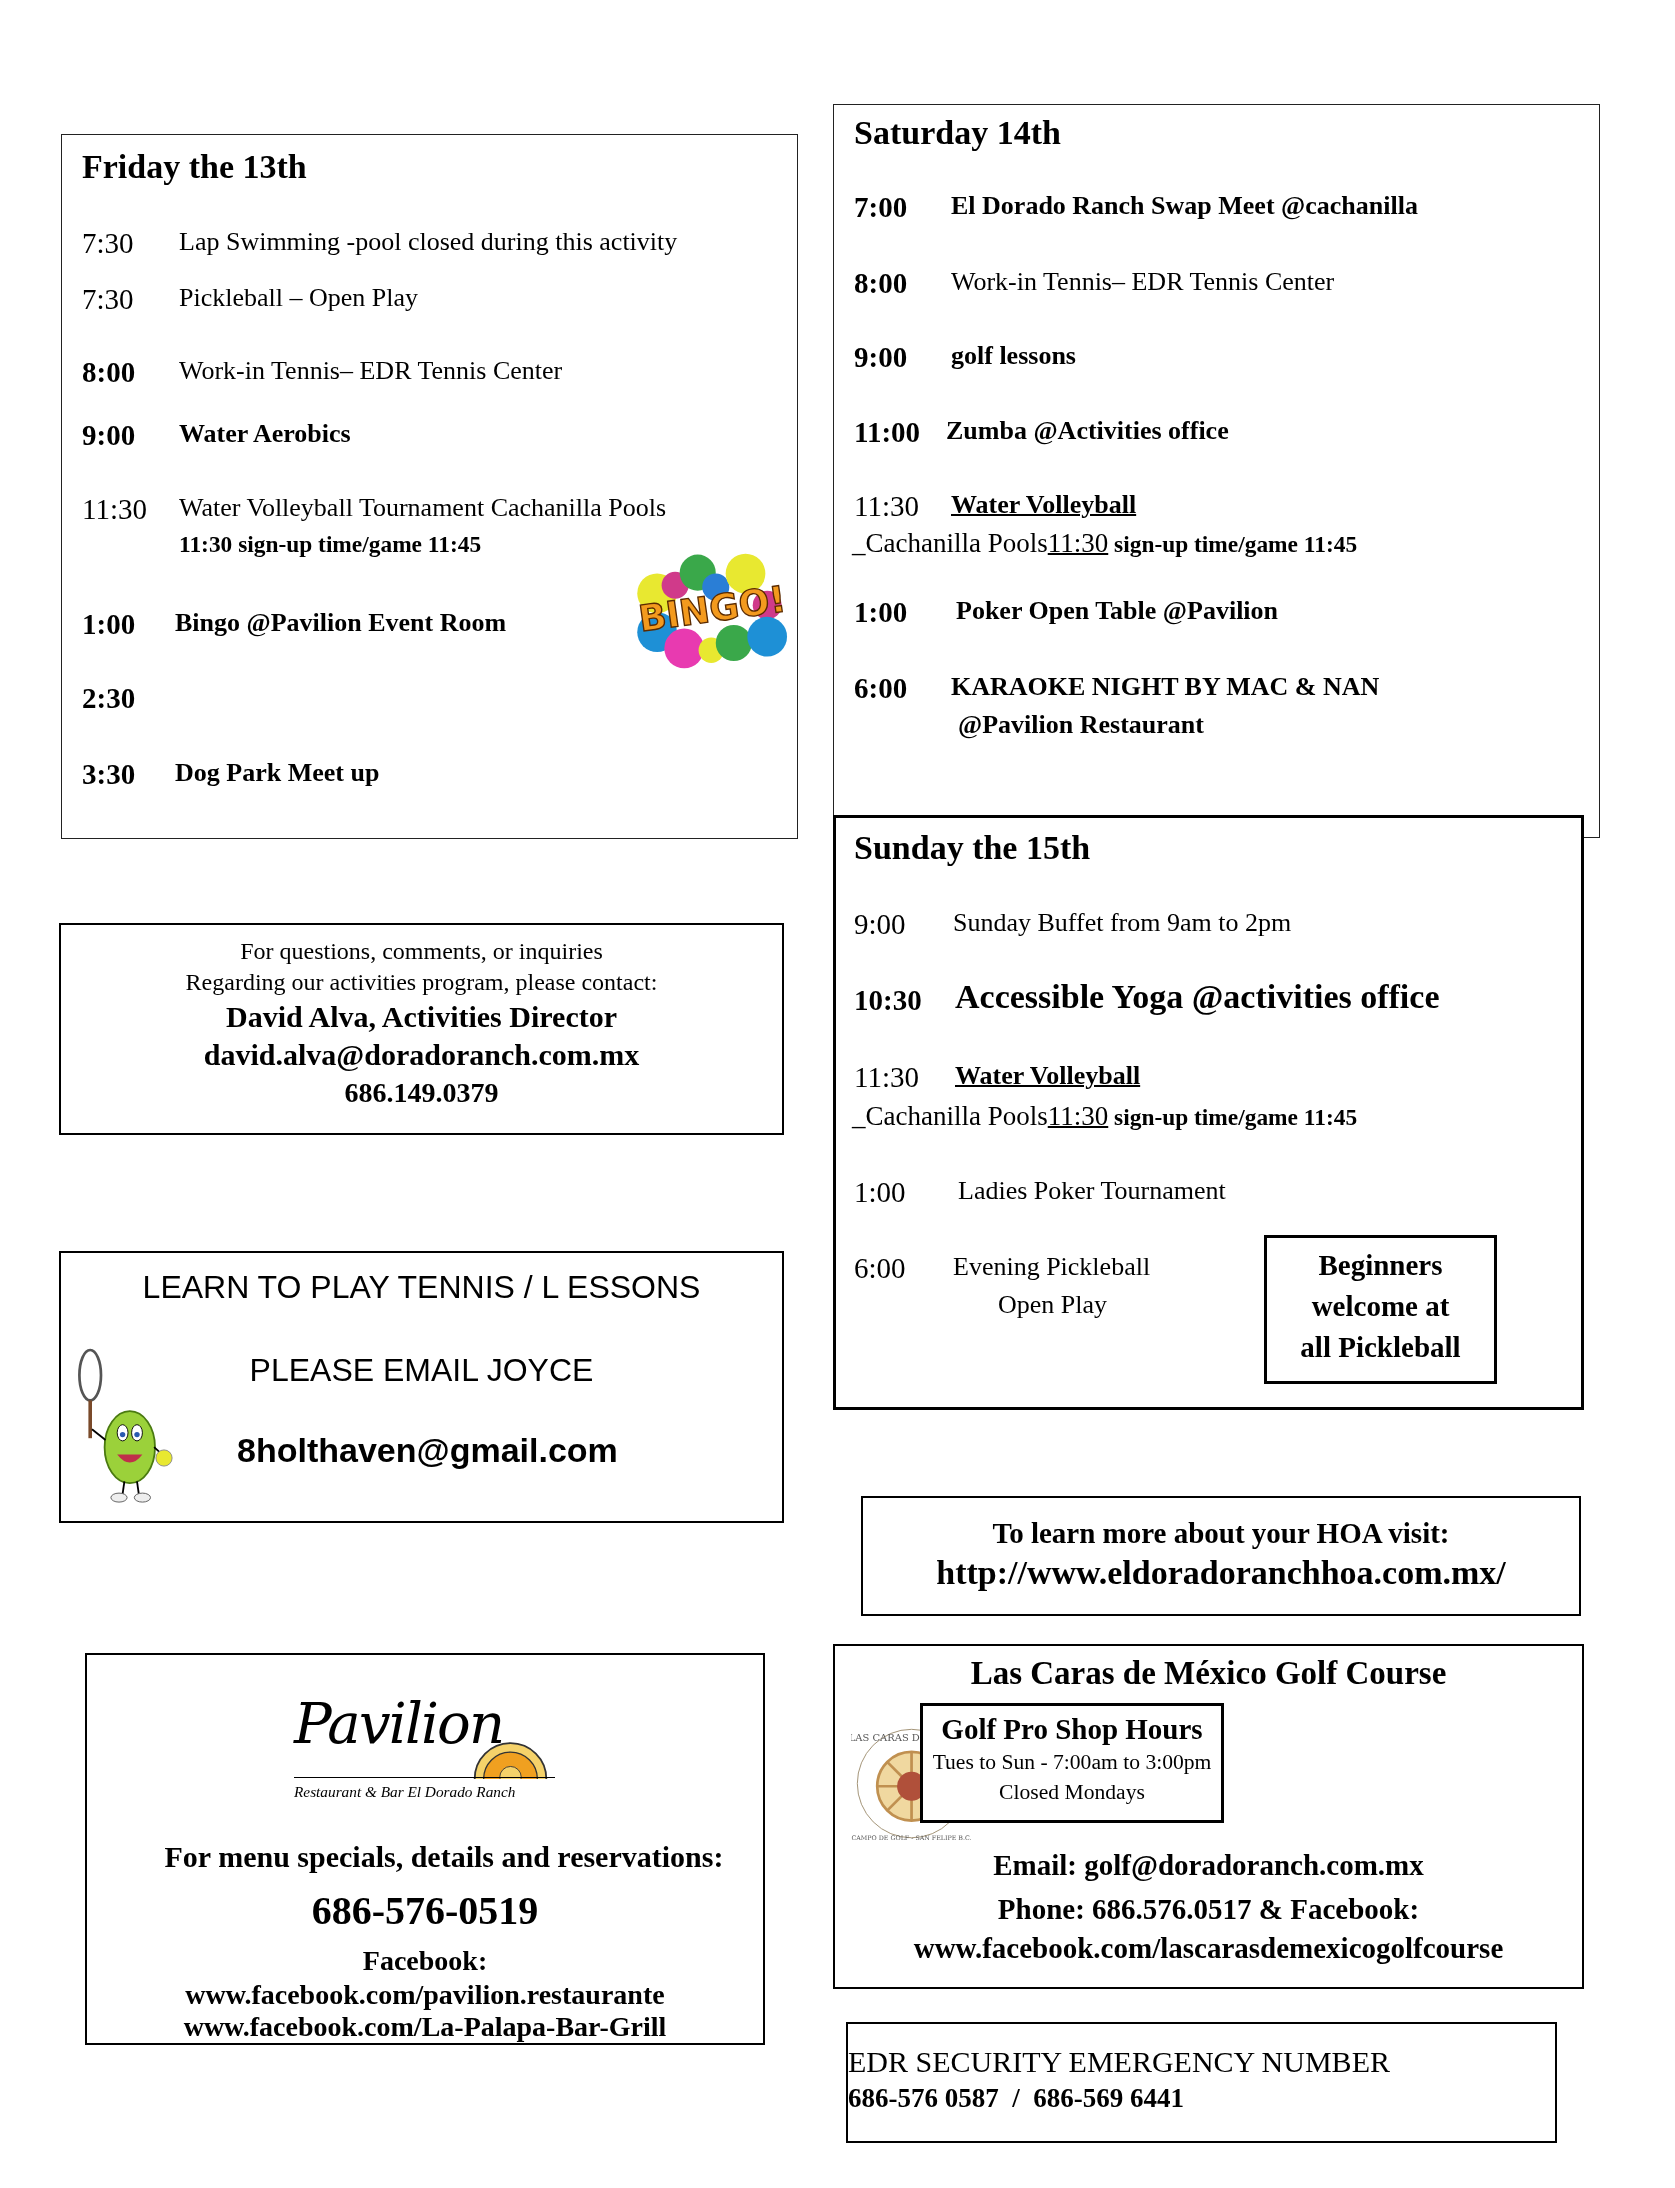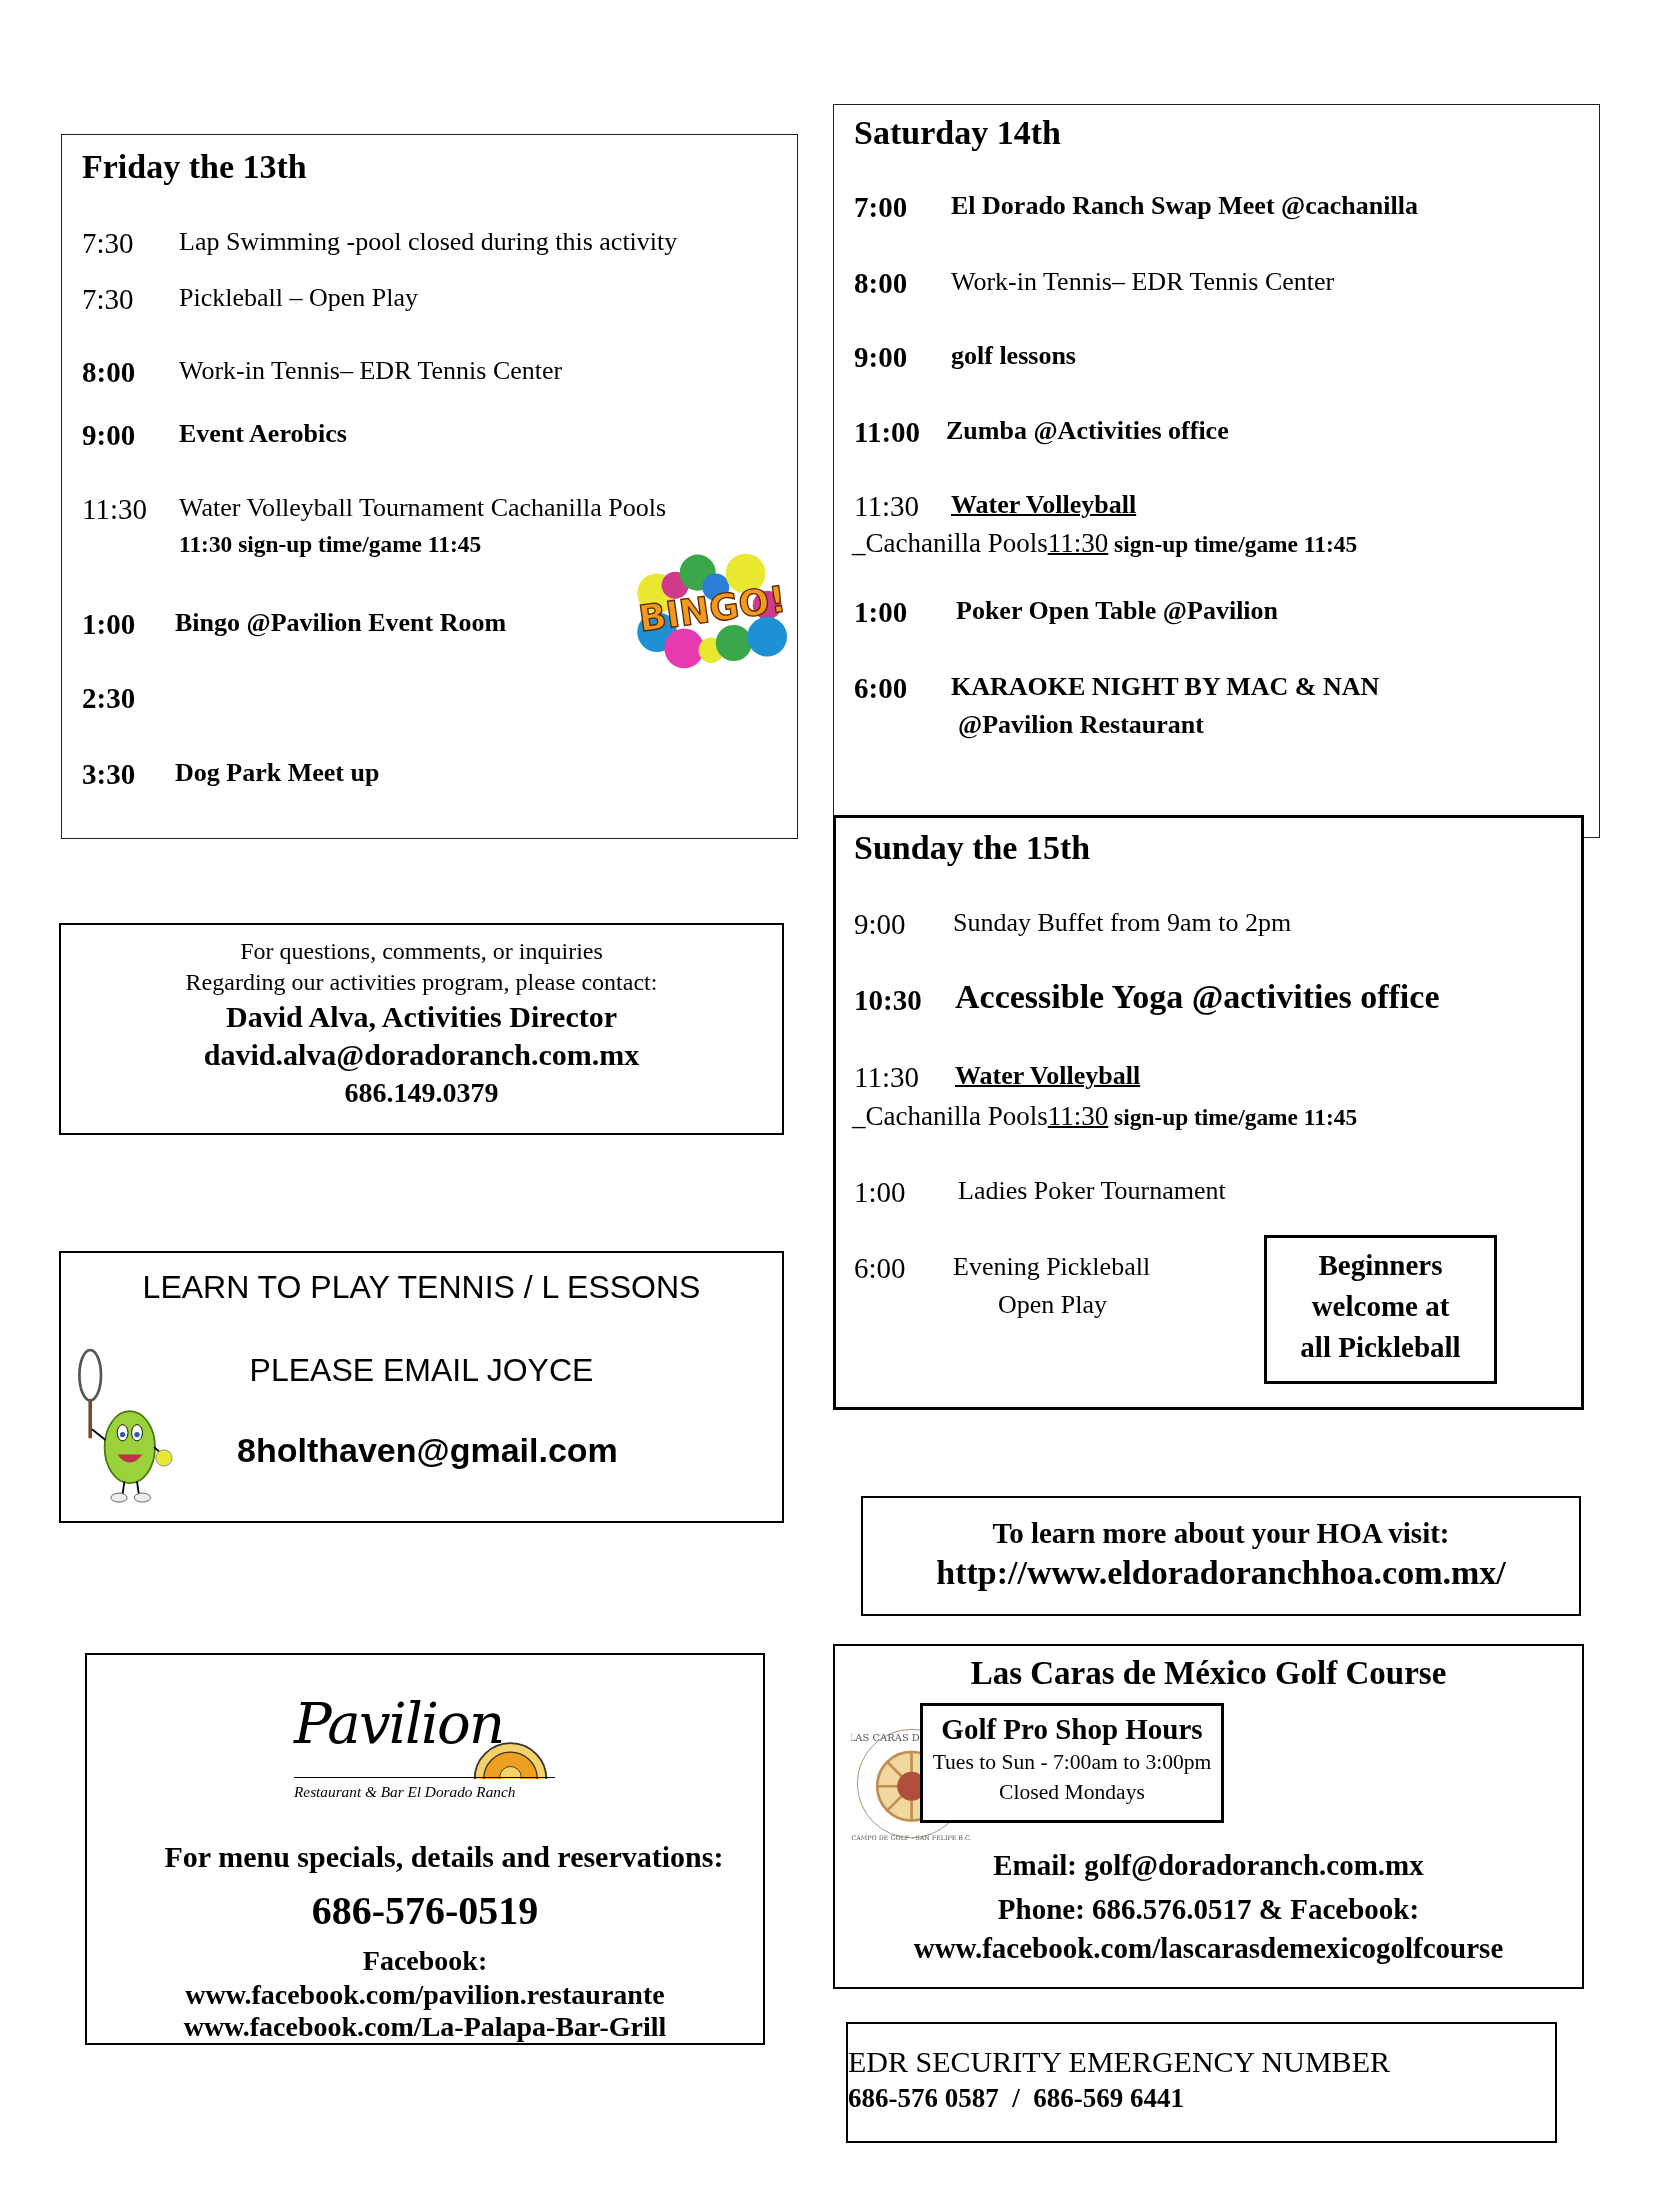--- a/index.html
+++ b/index.html
@@ -28,21 +28,21 @@
   <div class="time" style="left:20px;top:92px;">7:30</div>
   <div class="act" style="left:117px;top:92px;">Lap Swimming -pool closed during this activity</div>
 
   <div class="time" style="left:20px;top:148px;">7:30</div>
   <div class="act" style="left:117px;top:148px;">Pickleball – Open Play</div>
 
   <div class="time b" style="left:20px;top:221px;">8:00</div>
   <div class="act" style="left:117px;top:221px;">Work-in Tennis– EDR Tennis Center</div>
 
   <div class="time b" style="left:20px;top:284px;">9:00</div>
-  <div class="act b" style="left:117px;top:284px;">Event Aerobics</div>
+  <div class="act b" style="left:117px;top:284px;">Water Aerobics</div>
 
   <div class="time" style="left:20px;top:358px;">11:30</div>
   <div class="act" style="left:117px;top:358px;">Water Volleyball Tournament Cachanilla Pools</div>
   <div class="act sub b" style="left:117px;top:396px;">11:30 sign-up time/game 11:45</div>
 
   <div class="time b" style="left:20px;top:473px;">1:00</div>
   <div class="act b" style="left:113px;top:473px;">Bingo @Pavilion Event Room</div>
 
   <div class="time b" style="left:20px;top:547px;">2:30</div>
 

